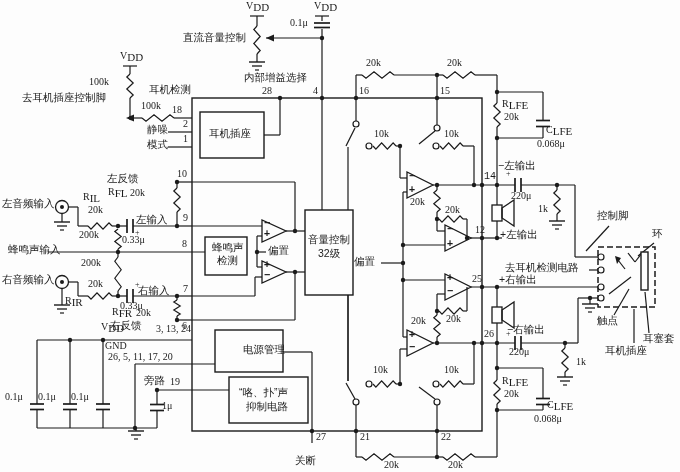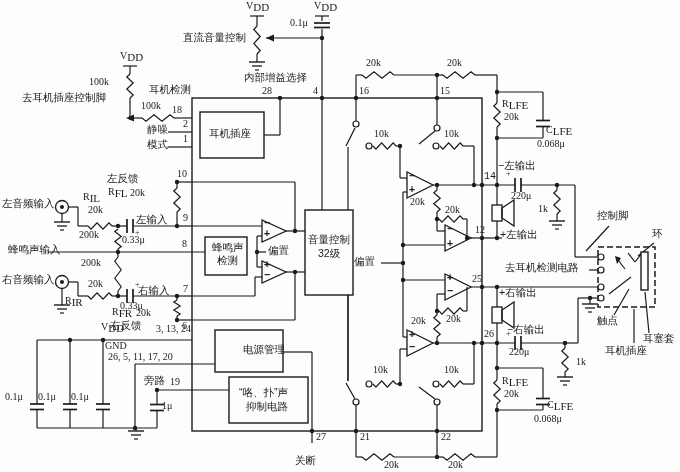--- a/index.html
+++ b/index.html
@@ -424,21 +424,21 @@
       <div class="lbl val" style="left: 410px; top: 197px;"><span>20k</span></div>
       <div class="lbl val" style="left: 445px; top: 205px;"><span>20k</span></div>
       <div class="lbl pin" style="left: 484px; top: 172px; font-family: Liberation Mono, monospace;"><span>14</span></div>
       <div class="lbl cjk" style="left: 498px; top: 160px;"><span>−左输出</span></div>
       <div class="lbl plus" style="left: 506px; top: 170px;"><span>+</span></div>
       <div class="lbl val" style="left: 511px; top: 191px;"><span>220μ</span></div>
       <div class="lbl val" style="left: 538px; top: 204px;"><span>1k</span></div>
       <div class="lbl pin" style="left: 475px; top: 225px;"><span>12</span></div>
       <div class="lbl cjk" style="left: 500px; top: 229px;"><span>+左输出</span></div>
       <div class="lbl pin" style="left: 472px; top: 274px;"><span>25</span></div>
-      <div class="lbl cjk" style="left: 499px; top: 274px; margin-top: 13px;"><span>+右输出</span></div>
+      <div class="lbl cjk" style="left: 499px; top: 274px;"><span>+右输出</span></div>
       <div class="lbl cjk" style="left: 505px; top: 262px; text-align: center;"><span>去耳机检测电路</span></div>
       <div class="lbl cjk" style="left: 597px; top: 210px;"><span>控制脚</span></div>
       <div class="lbl cjk" style="left: 652px; top: 228px;"><span>环</span></div>
       <div class="lbl pin" style="left: 484px; top: 329px;"><span>26</span></div>
       <div class="lbl cjk" style="left: 507px; top: 324px;"><span>−右输出</span></div>
       <div class="lbl plus" style="left: 506px; top: 330px;"><span>+</span></div>
       <div class="lbl val" style="left: 509px; top: 347px;"><span>220μ</span></div>
       <div class="lbl val" style="left: 576px; top: 357px;"><span>1k</span></div>
       <div class="lbl cjk" style="left: 597px; top: 315px;"><span>触点</span></div>
       <div class="lbl cjk" style="left: 643px; top: 333px;"><span>耳塞套</span></div>

